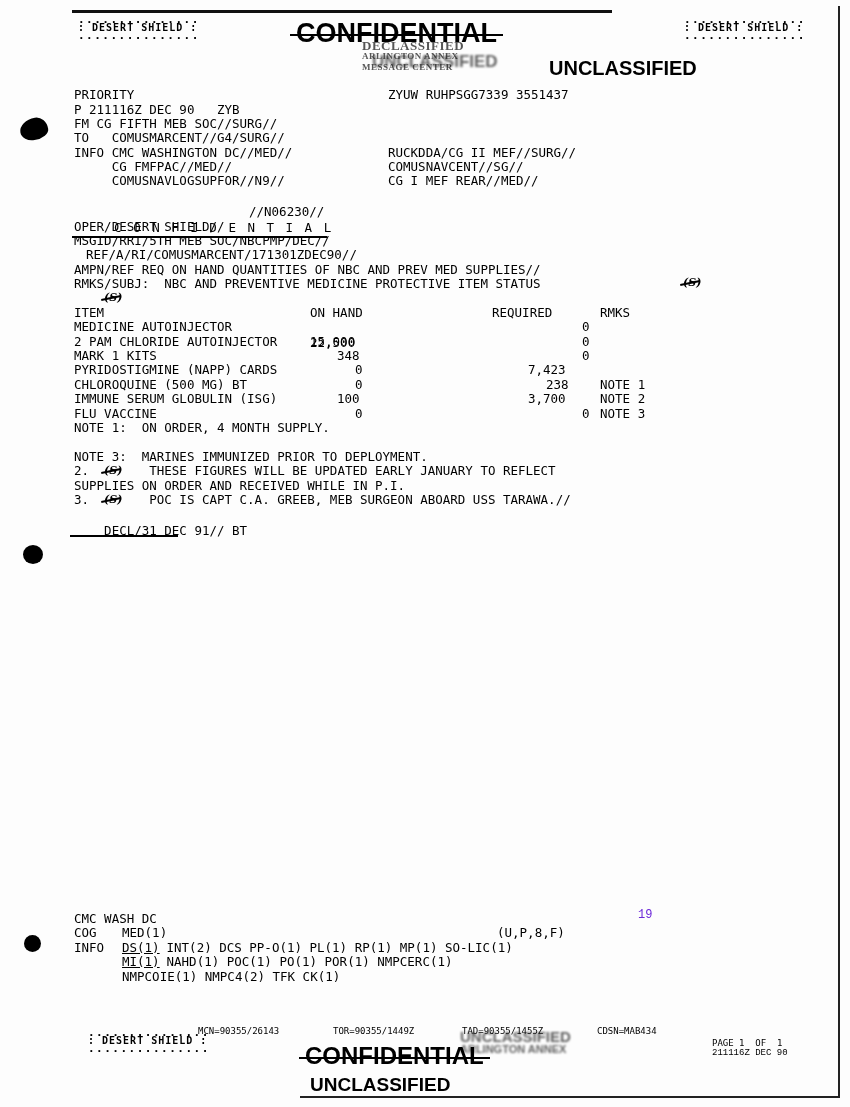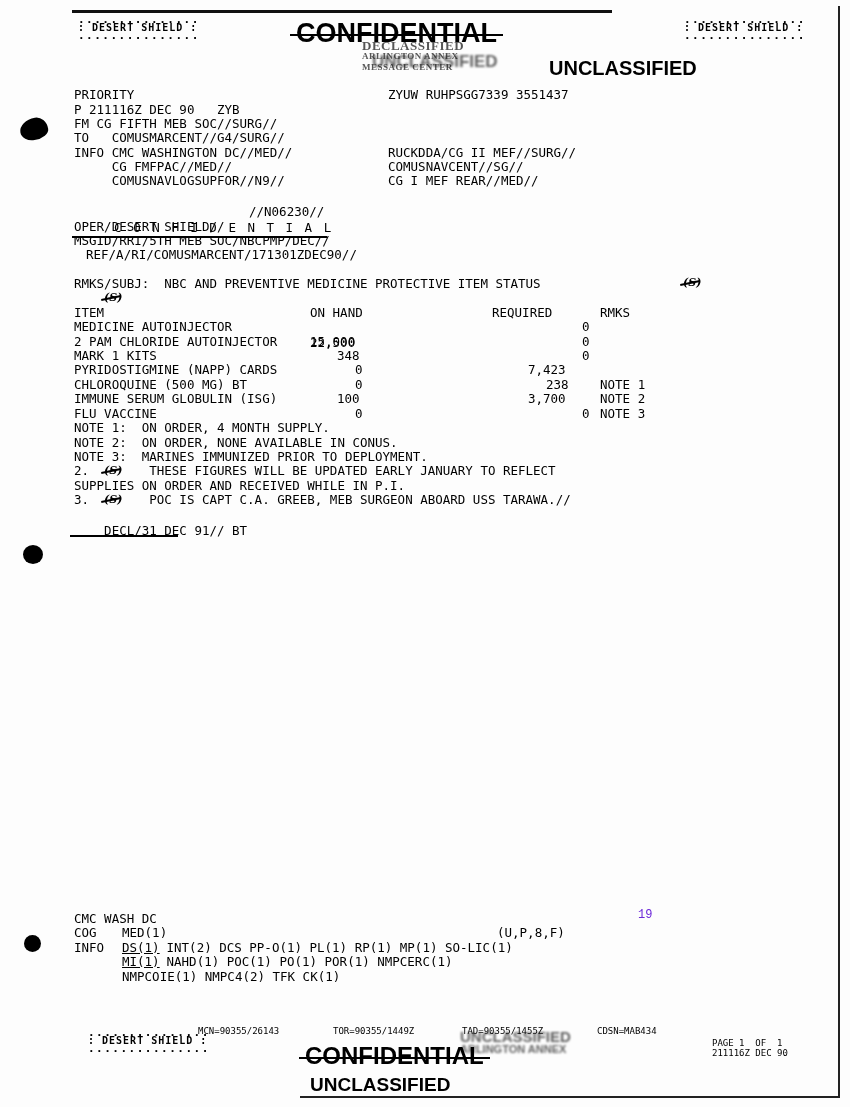--- a/index.html
+++ b/index.html
@@ -306,20 +306,21 @@
 
   <div class="body-conf" style="left:76px; top:205px;">
     <span>C O N F I D E N T I A L</span>
     <span class="strike"></span>
   </div>
   <div class="mono" style="left:249px; top:205px;">//N06230//</div>
 
   <div class="mono" style="left:74px; top:220px;">OPER/DESERT SHIELD//</div>
   <div class="mono" style="left:74px; top:234px;">MSGID/RRI/5TH MEB SOC/NBCPMP/DEC//</div>
   <div class="mono" style="left:74px; top:248px;padding-left:12px;">REF/A/RI/COMUSMARCENT/171301ZDEC90//</div>
+  <div class="mono" style="left:74px; top:263px;">AMPN/REF REQ ON HAND QUANTITIES OF NBC AND PREV MED SUPPLIES//</div>
   <div class="mono" style="left:74px; top:277px;">RMKS/SUBJ:  NBC AND PREVENTIVE MEDICINE PROTECTIVE ITEM STATUS</div>
   <div class="hand-s" style="left:683px; top:276px;">(S)</div>
 
   <div class="hand-s" style="left:104px; top:291px;">(S)</div>
 
   <div class="mono" style="left:74px; top:306px;">ITEM</div>
   <div class="mono" style="left:310px; top:306px;">ON HAND</div>
   <div class="mono" style="left:492px; top:306px;">REQUIRED</div>
   <div class="mono" style="left:600px; top:306px;">RMKS</div>
 
@@ -348,21 +349,20 @@
   <div class="mono" style="left:337px; top:392px;">100</div>
   <div class="mono" style="left:528px; top:392px;">3,700</div>
   <div class="mono" style="left:600px; top:392px;">NOTE 2</div>
 
   <div class="mono" style="left:74px; top:407px;">FLU VACCINE</div>
   <div class="mono" style="left:355px; top:407px;">0</div>
   <div class="mono" style="left:582px; top:407px;">0</div>
   <div class="mono" style="left:600px; top:407px;">NOTE 3</div>
 
   <div class="mono" style="left:74px; top:421px;">NOTE 1:  ON ORDER, 4 MONTH SUPPLY.</div>
-  <div class="mono" style="left:74px; top:436px;">NOTE 2:  ON ORDER, NONE AVAILABLE IN CONUS.</div>
   <div class="mono" style="left:74px; top:450px;">NOTE 3:  MARINES IMMUNIZED PRIOR TO DEPLOYMENT.</div>
 
   <div class="mono" style="left:74px; top:464px;">2.        THESE FIGURES WILL BE UPDATED EARLY JANUARY TO REFLECT</div>
   <div class="hand-s" style="left:104px; top:464px;">(S)</div>
   <div class="mono" style="left:74px; top:479px;">SUPPLIES ON ORDER AND RECEIVED WHILE IN P.I.</div>
 
   <div class="mono" style="left:74px; top:493px;">3.        POC IS CAPT C.A. GREEB, MEB SURGEON ABOARD USS TARAWA.//</div>
   <div class="hand-s" style="left:104px; top:493px;">(S)</div>
 
   <div class="decl-line" style="left:74px; top:508px;">
@@ -394,21 +394,21 @@
     <span class="dots">...............</span>
     <span class="mid">: DESERT SHIELD :</span>
     <span class="dots">...............</span>
   </div>
 
   <div class="mono-xs" style="left:198px; top:1026px;">MCN=90355/26143</div>
   <div class="mono-xs" style="left:333px; top:1026px;">TOR=90355/1449Z</div>
   <div class="mono-xs" style="left:462px; top:1026px;">TAD=90355/1455Z</div>
   <div class="mono-xs" style="left:597px; top:1026px;">CDSN=MAB434</div>
   <div class="mono-xs" style="left:712px; top:1038px;">PAGE 1  OF  1</div>
-  <div class="mono-xs" style="left:712px; top:1048px;">211116Z DEC 90</div>
+  <div class="mono-xs" style="left:712px; top:1048px;font-family:Liberation Mono, monospace;">211116Z DEC 90</div>
 
   <div class="bottom-blur" style="left:460px; top:1030px;">
     <span style="display:block;">UNCLASSIFIED</span>
     <span style="display:block; font-size:11px;">ARLINGTON ANNEX</span>
   </div>
 
   <div class="bottom-conf" style="left:305px; top:1042px;">
     <span>CONFIDENTIAL</span>
     <span class="strike"></span>
   </div>

